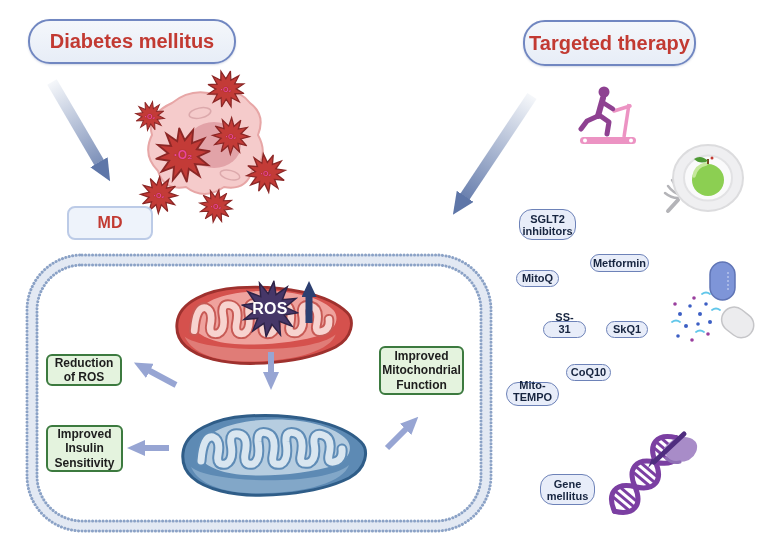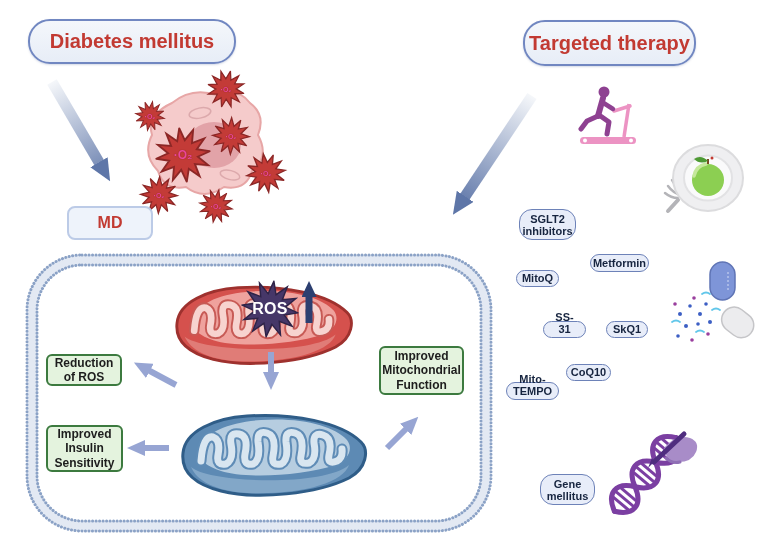--- a/index.html
+++ b/index.html
@@ -240,21 +240,21 @@
     </div>
   <div class="pill" style="left:543px;top:321px;width:43px;height:17px;">
       <span>SS-31</span>
     </div>
   <div class="pill" style="left:606px;top:321px;width:42px;height:17px;">
       <span>SkQ1</span>
     </div>
   <div class="pill" style="left:566px;top:364px;width:45px;height:17px;">
       <span>CoQ10</span>
     </div>
-  <div class="pill" style="left:506px;top:382px;width:53px;height:18px;border-radius:14px;">
+  <div class="pill" style="left:506px;top:382px;width:53px;height:24px;border-radius:14px;">
       <span>Mito-TEMPO</span>
     </div>
   <div class="pill" style="left:540px;top:474px;width:55px;height:31px;border-radius:13px;">
       <span>Gene mellitus</span>
     </div>
 
   <svg class="abs" style="left:24px;top:252px;" width="470" height="282" viewBox="0 0 470 282">
     <rect x="8" y="8" width="454" height="266" rx="50" fill="none" stroke="#e3e9f3" stroke-width="10"></rect>
     <rect x="3" y="3" width="464" height="276" rx="55" fill="none" stroke="#8ba2c6" stroke-width="3" stroke-dasharray="0.1 3.4" stroke-linecap="round"></rect>
     <rect x="13" y="13" width="444" height="256" rx="45" fill="none" stroke="#8ba2c6" stroke-width="3" stroke-dasharray="0.1 3.4" stroke-linecap="round"></rect>

